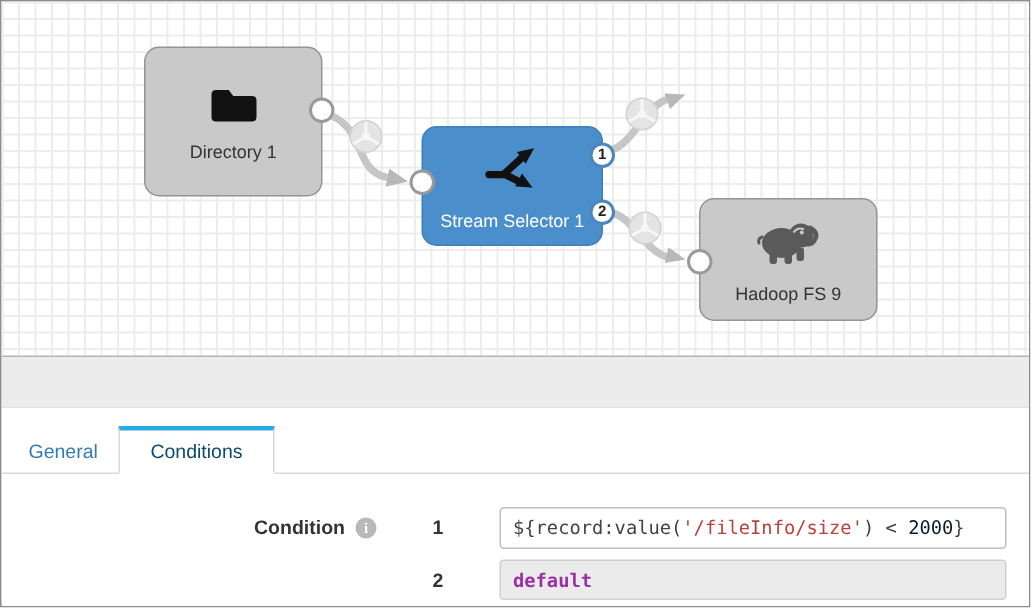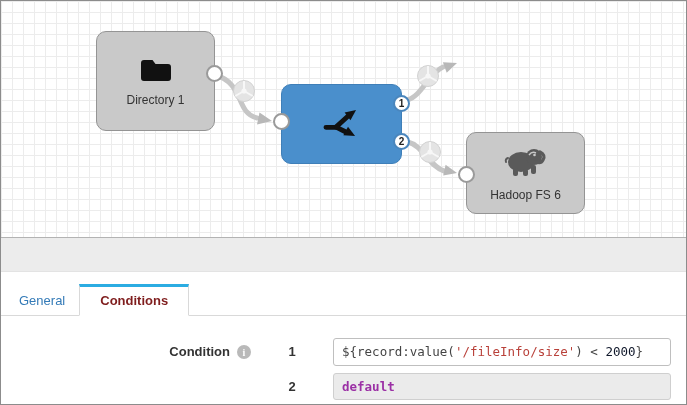--- a/index.html
+++ b/index.html
@@ -21,21 +21,21 @@
     font-size:10px;font-weight:bold;color:#222;}
 
   
   .strip{height:34px;background:#ececec;border-bottom:1px solid #e3e3e3;box-sizing:border-box;}
 
   
   .panel{padding-top:12px;background:#fff;}
   .tabbar{display:flex;align-items:flex-end;border-bottom:1px solid #d9d9d9;padding-left:4px;}
   .tab-general{padding:9px 14px 7px;font-size:13px;color:#337ab7;cursor:pointer;}
   .tab-conditions{background:#fff;border:1px solid #d9d9d9;border-bottom:1px solid #fff;
-    border-top:3px solid #2bace2;margin-bottom:-1px;padding:6px 20px 7px;font-size:13px;color:#7f1d1d;font-weight:bold;}
+    border-top:3px solid #2bace2;margin-bottom:-1px;padding:6px 20px 7px;font-size:13px;color:#0c4a6e;}
   .config{margin-top:22px;}
   .cond-row{display:flex;align-items:center;margin-bottom:7px;}
   .lbl-col{width:250px;display:flex;justify-content:flex-end;align-items:flex-end;gap:7px;}
   .lbl{font-weight:bold;font-size:13px;color:#333;}
   .info{width:14px;height:14px;border-radius:50%;background:#b9b9b9;color:#fff;font-size:10px;
     font-weight:bold;display:flex;align-items:center;justify-content:center;
     font-family:"Liberation Serif",serif;cursor:pointer;}
   .num-col{width:82px;text-align:center;font-weight:bold;font-size:13px;color:#333;}
   .field{width:338px;box-sizing:border-box;border-radius:3px;padding:5px 8px;
     font-family:"DejaVu Sans Mono",monospace;font-size:12.5px;white-space:nowrap;overflow:hidden;line-height:1.25;}
@@ -100,20 +100,21 @@
       <span>
         <svg width="37" height="33" viewBox="0 0 38 34">
           <g stroke="#111" stroke-width="5" fill="none" stroke-linejoin="round" stroke-linecap="round">
             <path d="M3 22 H13 L25 11"></path>
             <path d="M14 22 L23 26.5"></path>
           </g>
           <polygon points="34,4 28.2,14.6 22.2,6.6" fill="#111"></polygon>
           <polygon points="33,31 20.9,30.1 25.7,21.3" fill="#111"></polygon>
         </svg>
       </span>
+      <span class="label">Stream Selector 1</span>
       <span class="port" style="left:-9px;top:28px;"></span>
       <span class="port numbered" style="right:-9px;top:10px;">
         <span>1</span>
       </span>
       <span class="port numbered" style="right:-9px;top:48px;">
         <span>2</span>
       </span>
     </div>
 
 
@@ -124,21 +125,21 @@
           <circle cx="30" cy="12" r="8" fill="#5a5a5a"></circle>
           <rect x="9" y="23" width="5" height="8" rx="2" fill="#5a5a5a"></rect>
           <rect x="19" y="24" width="5" height="7" rx="2" fill="#5a5a5a"></rect>
           <rect x="27" y="20" width="5" height="9" rx="2" fill="#5a5a5a"></rect>
           <path d="M36 7 q6 3 3 8 q-2 4 -7 2" stroke="#5a5a5a" stroke-width="3.2" fill="none" stroke-linecap="round"></path>
           <path d="M4 13 q-3 1 -2 4" stroke="#5a5a5a" stroke-width="2" fill="none" stroke-linecap="round"></path>
           <circle cx="30.5" cy="10" r="1.3" fill="#c9c9c9"></circle>
           <path d="M25 10 q3 -4 7 -2" stroke="#c9c9c9" stroke-width="1.4" fill="none"></path>
         </svg>
       </span>
-      <span class="label">Hadoop FS 6</span>
+      <span class="label">Hadoop FS 9</span>
       <span class="port" style="left:-9px;top:33px;"></span>
     </div>
   </div>
 
   <div class="strip"></div>
 
   <div class="panel">
     <div class="tabbar">
       <span class="tab-general">General</span>
       <span class="tab-conditions">Conditions</span>

